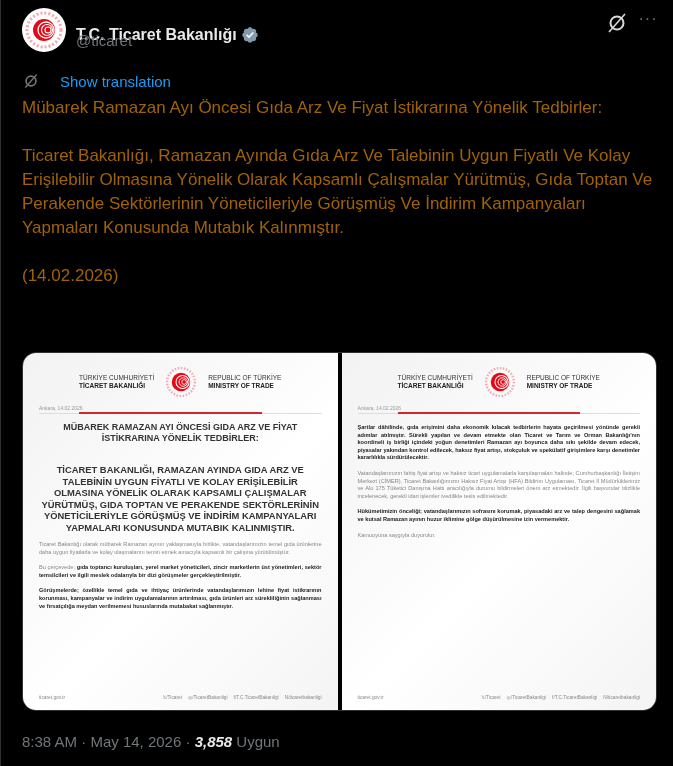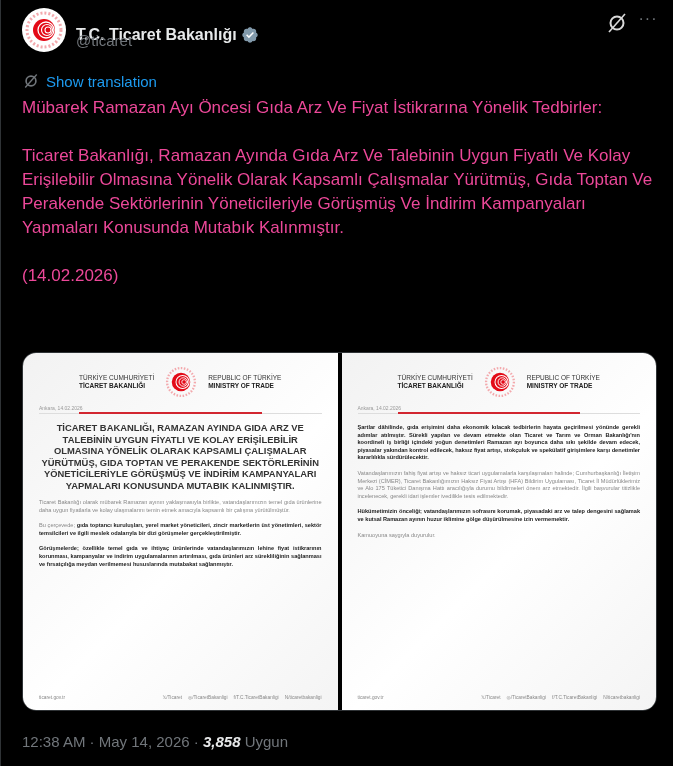--- a/index.html
+++ b/index.html
@@ -7,35 +7,35 @@
   body { font-family: "Liberation Sans", "DejaVu Sans", sans-serif; color: #e7e9ea; position: relative; }
   .left-rule { position: absolute; left: 0; top: 0; width: 1px; height: 766px; background: #2f3336; }
   .header { position: absolute; left: 22px; top: 8px; width: 640px; height: 44px; }
   .avatar { position: absolute; left: 0; top: 0; width: 44px; height: 44px; border-radius: 50%; background: #fff; overflow: hidden; }
   .name-row { position: absolute; left: 54px; top: 18px; display: flex; align-items: flex-end; gap: 4px; }
   .display-name { font-weight: bold; font-size: 16px; color: #e7e9ea; }
   .verified { width: 18px; height: 18px; }
   .handle { position: absolute; left: 54px; top: 24px; font-size: 15px; color: #71767b; }
   .grok-btn { position: absolute; right: 34px; top: 4px; width: 22px; height: 22px; }
   .more-btn { position: absolute; right: 2px; top: 4px; width: 24px; height: 22px; color: #71767b; font-size: 16px; letter-spacing: 1px; text-align: center; line-height: 14px; }
-  .translate { position: absolute; left: 22px; top: 72px; display: flex; align-items: center; gap: 6px; }
+  .translate { position: absolute; left: 22px; top: 72px; display: flex; align-items: center; gap: 20px; }
   .translate-label { color: #1d9bf0; font-size: 15px; }
-  .tweet-text { position: absolute; left: 22px; top: 96px; width: 640px; font-size: 17px; line-height: 24px; color: #ec4899; white-space: pre-line; }
+  .tweet-text { position: absolute; left: 22px; top: 96px; width: 640px; font-size: 17px; line-height: 24px; color: #a16207; white-space: pre-line; }
   .media { position: absolute; left: 22px; top: 352px; width: 635px; height: 359px; border-radius: 14px; overflow: hidden; border: 1px solid #2f3336; display: flex; gap: 4px; background: #000; }
   .doc { flex: 1; height: 100%; background: linear-gradient(135deg, #f2f2f2 0%, #ffffff 55%, #f4f4f4 100%); position: relative; padding: 10px 16px 0 16px; color: #222; }
   .doc-head { display: flex; justify-content: center; align-items: center; gap: 10px; height: 38px; }
   .doc-org-left { text-align: left; font-size: 6.5px; line-height: 8px; color: #333; }
   .doc-org-left b, .doc-org-right b { font-weight: bold; color: #222; }
   .doc-org-right { font-size: 6.5px; line-height: 8px; color: #333; }
   .doc-logo { width: 34px; height: 34px; }
   .doc-date { font-size: 5px; color: #999; margin-top: 4px; }
   .doc-rule { height: 1px; background: #ddd; margin-top: 2px; position: relative; }
   .doc-rule::after { content: ""; position: absolute; left: 40px; right: 60px; top: -1px; height: 2px; background: #d22630; }
   .doc-title1 { text-align: center; font-weight: bold; font-size: 9px; line-height: 11px; color: #333; margin-top: 8px; }
-  .doc-title2 { text-align: center; font-weight: bold; font-size: 9.4px; line-height: 11.5px; color: #333; margin-top: 8px; }
+  .doc-title2 { text-align: center; font-weight: bold; font-size: 9.4px; line-height: 11.5px; color: #333; margin-top: 20px; }
   .doc-p { font-size: 5.6px; line-height: 7.6px; color: #888; margin-top: 8px; text-align: justify; }
   .doc-p.bold { color: #222; font-weight: bold; }
   .doc-p .mixed { color: #888; font-weight: normal; }
   .doc-foot { position: absolute; left: 16px; right: 16px; bottom: 10px; display: flex; justify-content: space-between; font-size: 4.8px; color: #888; }
   .doc-foot .socials { display: flex; gap: 6px; }
   .meta { position: absolute; left: 22px; top: 733px; font-size: 15px; color: #71767b; }
   .meta .views-count { color: #e7e9ea; font-weight: bold; font-style: italic; }
 </style>
 </head>
 <body>
@@ -97,20 +97,21 @@
         <circle cx="25" cy="22" r="5.5" fill="none" stroke="#fff" stroke-width="1.2"></circle>
         <circle cx="26" cy="22" r="3" fill="none" stroke="#fff" stroke-width="1.1"></circle>
       </svg>
       <div class="doc-org-right">
         <div>REPUBLIC OF TÜRKİYE</div>
         <b>MINISTRY OF TRADE</b>
       </div>
     </div>
     <div class="doc-date">Ankara, 14.02.2026</div>
     <div class="doc-rule"></div>
+    <div class="doc-title1">MÜBAREK RAMAZAN AYI ÖNCESİ GIDA ARZ VE FİYAT İSTİKRARINA YÖNELİK TEDBİRLER:</div>
     <div class="doc-title2">TİCARET BAKANLIĞI, RAMAZAN AYINDA GIDA ARZ VE TALEBİNİN UYGUN FİYATLI VE KOLAY ERİŞİLEBİLİR OLMASINA YÖNELİK OLARAK KAPSAMLI ÇALIŞMALAR YÜRÜTMÜŞ, GIDA TOPTAN VE PERAKENDE SEKTÖRLERİNİN YÖNETİCİLERİYLE GÖRÜŞMÜŞ VE İNDİRİM KAMPANYALARI YAPMALARI KONUSUNDA MUTABIK KALINMIŞTIR.</div>
     <div class="doc-p">Ticaret Bakanlığı olarak mübarek Ramazan ayının yaklaşmasıyla birlikte, vatandaşlarımızın temel gıda ürünlerine daha uygun fiyatlarla ve kolay ulaşmalarını temin etmek amacıyla kapsamlı bir çalışma yürütülmüştür.</div>
     <div class="doc-p bold"><span class="mixed">Bu çerçevede; </span><span>gıda toptancı kuruluşları, yerel market yöneticileri, zincir marketlerin üst yönetimleri, sektör temsilcileri ve ilgili meslek odalarıyla bir dizi görüşmeler gerçekleştirilmiştir.</span></div>
     <div class="doc-p bold">Görüşmelerde; özellikle temel gıda ve ihtiyaç ürünlerinde vatandaşlarımızın lehine fiyat istikrarının korunması, kampanyalar ve indirim uygulamalarının artırılması, gıda ürünleri arz sürekliliğinin sağlanması ve fırsatçılığa meydan verilmemesi hususlarında mutabakat sağlanmıştır.</div>
     <div class="doc-foot">
       <span>ticaret.gov.tr</span>
       <span class="socials">
         <span>𝕏/Ticaret</span>
         <span>◎/TicaretBakanligi</span>
         <span>f/T.C.TicaretBakanligi</span>
@@ -149,14 +150,14 @@
         <span>𝕏/Ticaret</span>
         <span>◎/TicaretBakanligi</span>
         <span>f/T.C.TicaretBakanligi</span>
         <span>N/ticaretbakanligi</span>
       </span>
     </div>
   </div>
 </div>
 
 <div class="meta">
-  <span>12:38 AM</span><span> · </span><span>May 14, 2026</span><span> · </span><span class="views-count">3,858</span><span> Uygun</span>
+  <span>8:38 AM</span><span> · </span><span>May 14, 2026</span><span> · </span><span class="views-count">3,858</span><span> Uygun</span>
 </div>
 
 </body></html>

